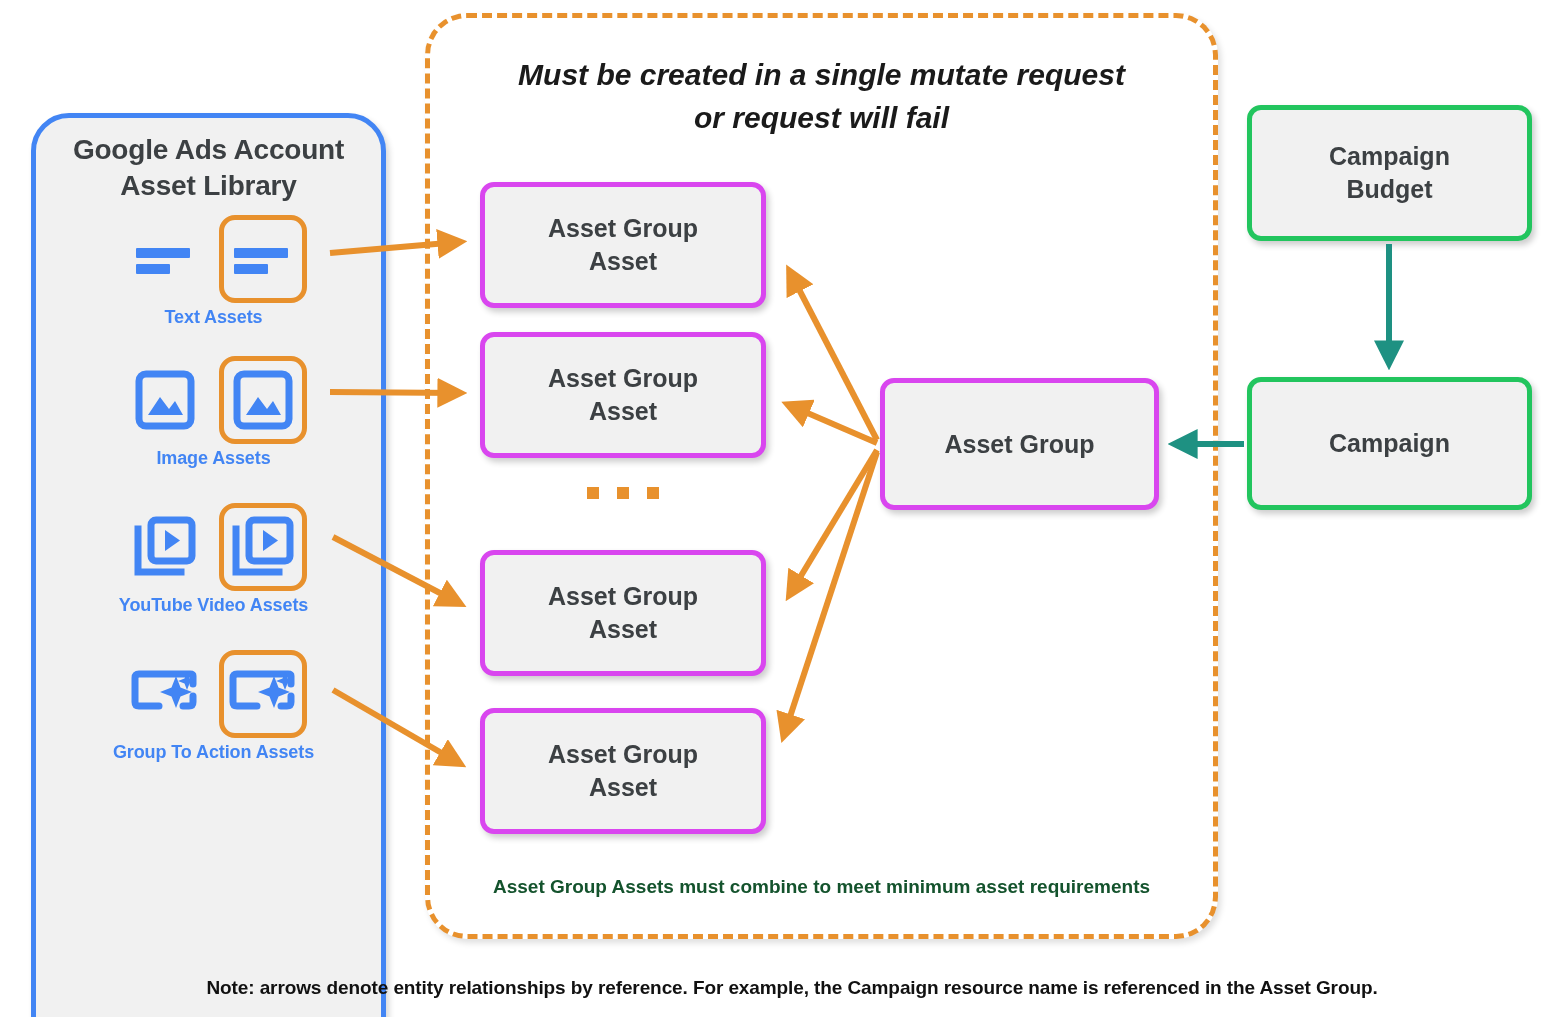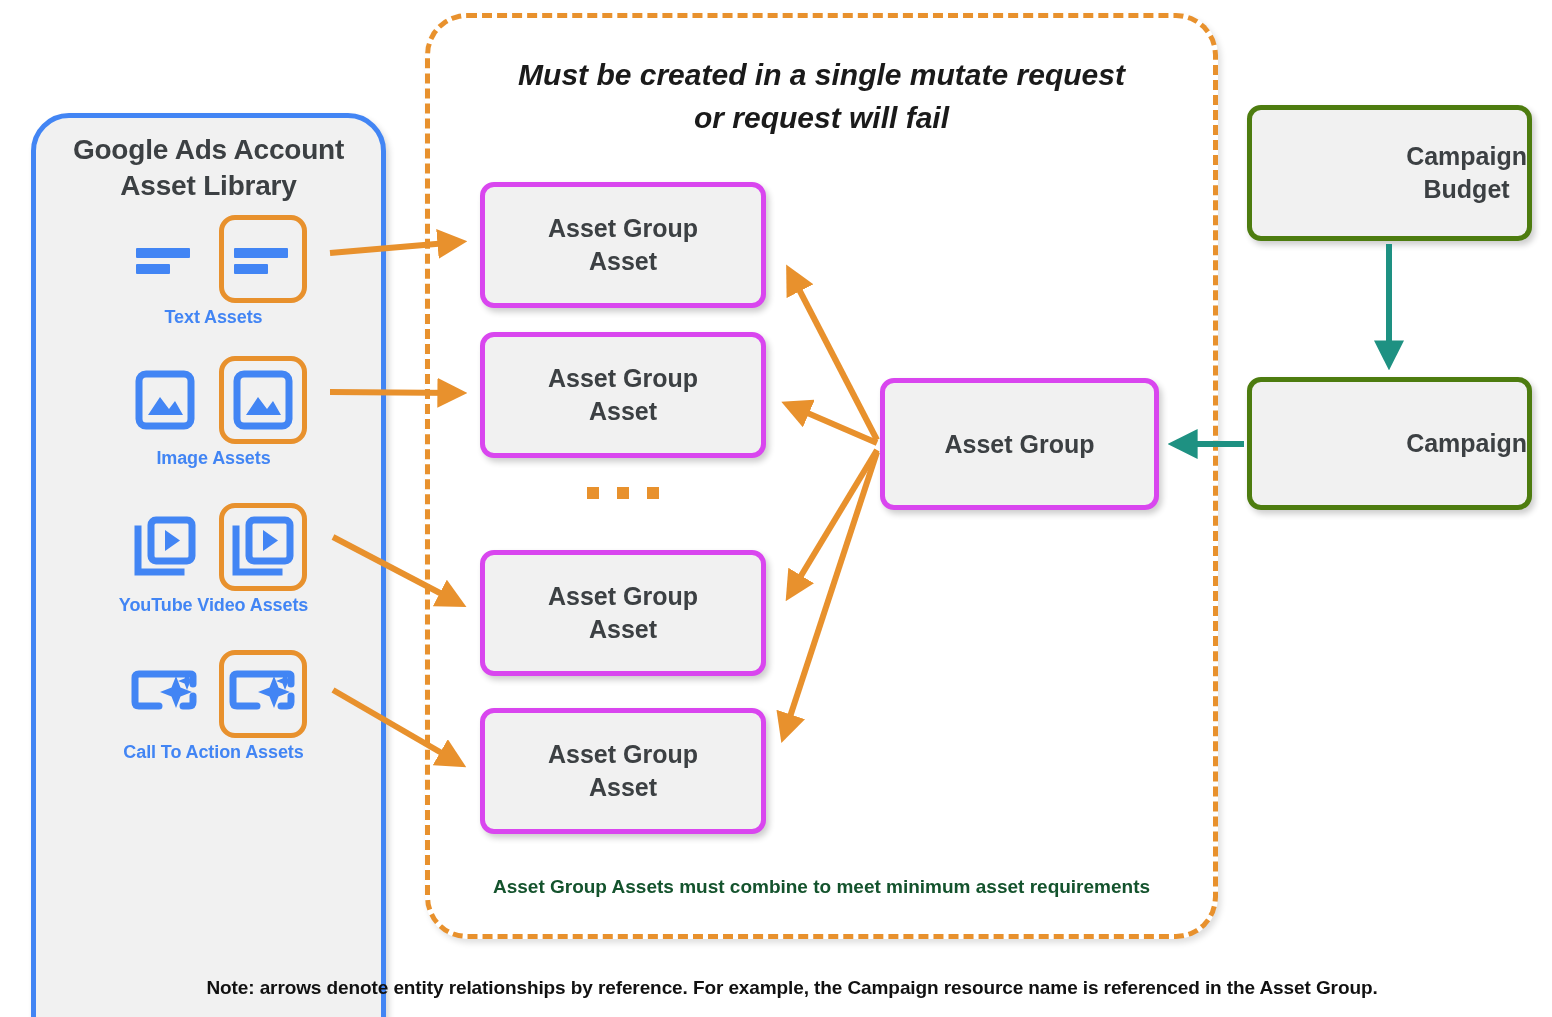--- a/index.html
+++ b/index.html
@@ -141,23 +141,22 @@
     color: #3C4043;
     line-height: 1.32;
     box-shadow: 3px 4px 6px rgba(0,0,0,0.20);
     z-index: 4;
   }
   .node.orange {
     border: 5px solid #d946ef;
     border-radius: 14px;
   }
   .node.teal {
-    border: 5px solid #4d7c0f;
+    border: 5px solid #22c55e;
     border-radius: 14px;
-    justify-content: flex-end;
   }
   .aga-1 { left: 480px; top: 182px; width: 286px; height: 126px; }
   .aga-2 { left: 480px; top: 332px; width: 286px; height: 126px; }
   .aga-3 { left: 480px; top: 550px; width: 286px; height: 126px; }
   .aga-4 { left: 480px; top: 708px; width: 286px; height: 126px; }
   .asset-group-node { left: 880px; top: 378px; width: 279px; height: 132px; }
   .campaign-budget-node { left: 1247px; top: 105px; width: 285px; height: 136px; }
   .campaign-node { left: 1247px; top: 377px; width: 285px; height: 133px; }
   
   .ellipsis {
@@ -310,21 +309,21 @@
         </div>
         <div class="icon-wrap boxed">
           <svg width="68" height="48" viewBox="0 0 68 48">
             <path d="M62 14 L62 6 Q62 4 59 4 L8 4 Q4 4 4 8 L4 32 Q4 36 8 36 L28 36" fill="none" stroke="#4285F4" stroke-width="7" stroke-linecap="round"></path>
             <path d="M62 26 L62 32 Q62 36 58 36 L52 36" fill="none" stroke="#4285F4" stroke-width="7" stroke-linecap="round"></path>
             <path d="M45 6 L49.5 17.5 L61 22 L49.5 26.5 L45 38 L40.5 26.5 L29 22 L40.5 17.5 Z" fill="#4285F4"></path>
             <path d="M56 2 L58.5 8.5 L65 11 L58.5 13.5 L56 20 L53.5 13.5 L47 11 L53.5 8.5 Z" fill="#4285F4"></path>
           </svg>
         </div>
       </div>
-      <div class="asset-label">Call To Action Assets</div>
+      <div class="asset-label">Group To Action Assets</div>
     </div>
 
 
   </div>
 
   <div class="node orange aga-1">
     <div>
       <div>Asset Group</div>
       <div>Asset</div>
     </div>

